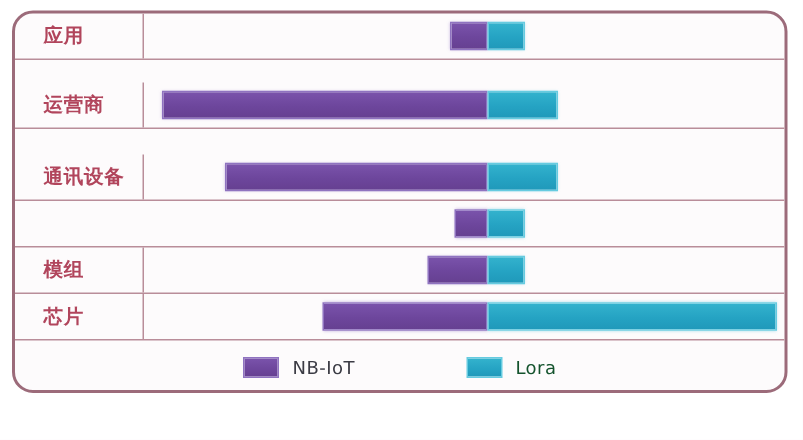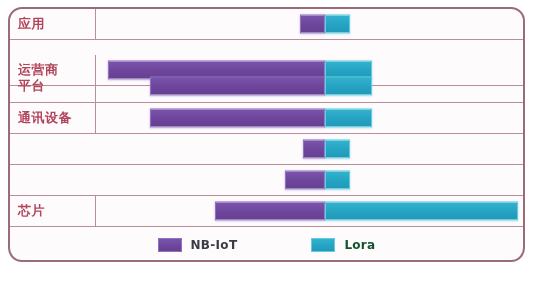--- a/index.html
+++ b/index.html
@@ -37,21 +37,21 @@
   .row:last-of-type{border-bottom:1px solid #b98d99;}
   .row-label{
     position:absolute;
     left:0;top:0;
     width:86px;height:100%;
     border-right:1px solid #b98d99;
     box-sizing:border-box;
     display:flex;
     align-items:center;
     justify-content:flex-start;
-    padding-left:8px;
+    padding-left:19px;
     color:#b1455c;
     font-size:13px;
     font-weight:600;
     letter-spacing:0.5px;
     white-space:nowrap;
   }
   .row-plot{
     position:absolute;
     left:86px;top:0;
     right:0;height:100%;
@@ -97,21 +97,21 @@
   .swatch-nb{
     background:linear-gradient(180deg,#7a53ab 0%,#6d469c 60%,#664091 100%);
     border:1px solid #8f73c0;
   }
   .swatch-lora{
     background:linear-gradient(180deg,#33b2cd 0%,#25a3c3 60%,#2099ba 100%);
     border:1px solid #66cbe0;
   }
   .legend-label{
     font-size:12px;
-    font-weight:700;
+    font-weight:400;
     letter-spacing:0.3px;
   }
   .legend-label.nb{color:#3b3b44;}
   .legend-label.lora{color:#14532d;}
 </style>
 </head>
 <body>
 
 <div class="frame">
   <div class="chart-area" id="chart-area">
@@ -122,41 +122,35 @@
           <div class="bar bar-lora" style="left: 229px; width: 25px;"></div>
         </div>
       </div>
       <div class="row" style="top: 46px; height: 31.2px;">
         <div class="row-label">运营商</div>
         <div class="row-plot">
           <div class="bar bar-nb" style="left: 12px; width: 217px;"></div>
           <div class="bar bar-lora" style="left: 229px; width: 47px;"></div>
         </div>
       </div>
-      <div class="row" style="top: 62.4px; height: 31.2px;">
-        <div class="row-label">平台</div>
-        <div class="row-plot">
-          <div class="bar bar-nb" style="left: 54px; width: 175px;"></div>
-          <div class="bar bar-lora" style="left: 229px; width: 47px;"></div>
-        </div>
-      </div>
       <div class="row" style="top: 93.6px; height: 31.2px;">
         <div class="row-label">通讯设备</div>
         <div class="row-plot">
           <div class="bar bar-nb" style="left: 54px; width: 175px;"></div>
           <div class="bar bar-lora" style="left: 229px; width: 47px;"></div>
         </div>
       </div>
       <div class="row" style="top: 124.8px; height: 31.2px;">
         <div class="row-plot">
           <div class="bar bar-nb" style="left: 207px; width: 22px;"></div>
           <div class="bar bar-lora" style="left: 229px; width: 25px;"></div>
         </div>
       </div>
       <div class="row" style="top: 156px; height: 31.2px;">
+        <div class="row-label">模组</div>
         <div class="row-plot">
           <div class="bar bar-nb" style="left: 189px; width: 40px;"></div>
           <div class="bar bar-lora" style="left: 229px; width: 25px;"></div>
         </div>
       </div>
       <div class="row" style="top: 187.2px; height: 31.2px; text-align: right;">
         <div class="row-label">芯片</div>
         <div class="row-plot">
           <div class="bar bar-nb" style="left: 119px; width: 110px;"></div>
           <div class="bar bar-lora" style="left: 229px; width: 193px;"></div>

